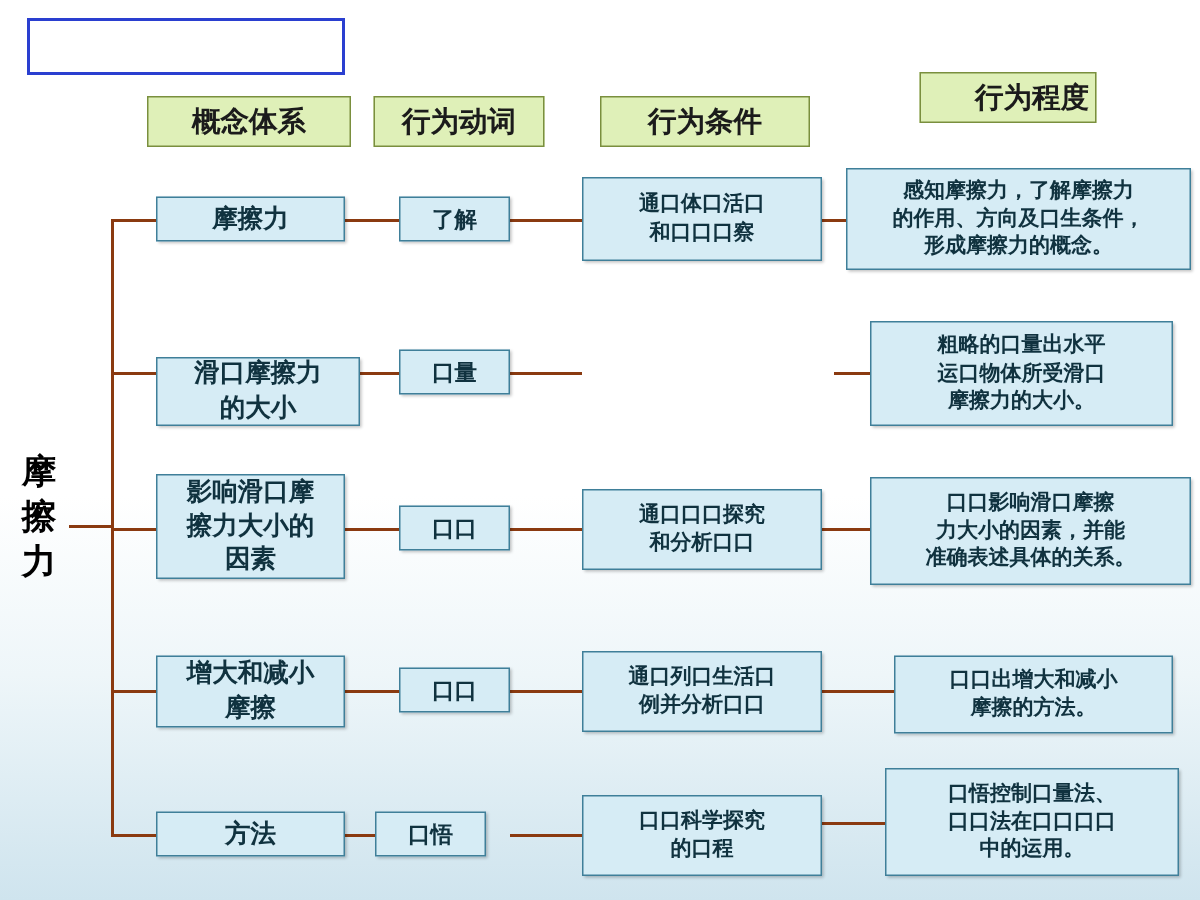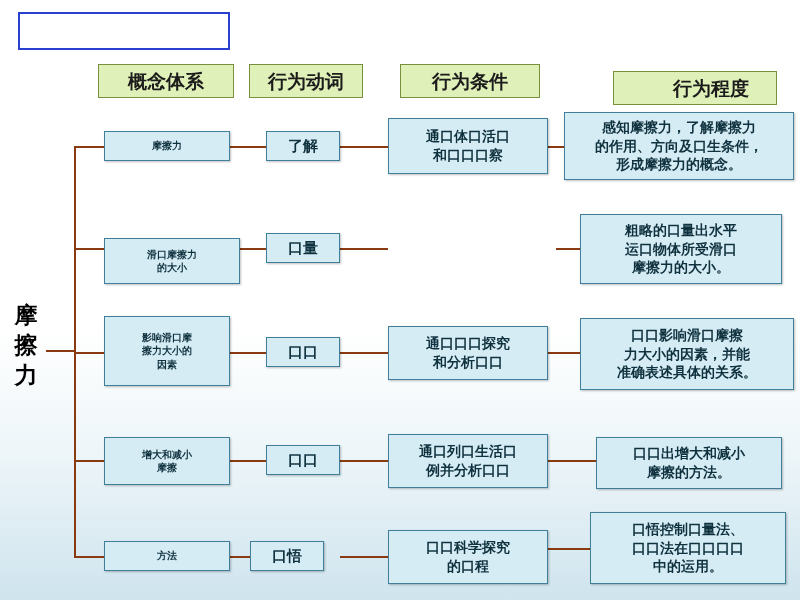--- a/index.html
+++ b/index.html
@@ -81,21 +81,21 @@
     font-size: 14px;
     font-weight: bold;
     display: flex;
     align-items: center;
     justify-content: center;
     text-align: center;
     line-height: 1.35;
     padding: 2px 4px;
     box-shadow: 1px 1px 2px rgba(0,0,0,0.25);
   }
-  .node.c1 { font-size: 10px; }
+  .node.c1 { font-size: 17px; }
   .node.c2 { font-size: 15px; }
   .node.c3 { font-size: 14px; }
   .node.c4 { font-size: 14px; }
 
   
   .ln {
     position: absolute;
     background: #8a3a10;
   }
   .lnh { height: 2px; }
@@ -104,21 +104,21 @@
 </head>
 <body>
 
 <div id="stage">
 
   <div class="title-box"></div>
 
   <div class="col-head" style="left:98px; top:64px; width:136px; height:34px;">概念体系</div>
   <div class="col-head" style="left:249px; top:64px; width:114px; height:34px;">行为动词</div>
   <div class="col-head" style="left:400px; top:64px; width:140px; height:34px;">行为条件</div>
-  <div class="col-head" style="left:613px; top:71px; width:164px; height:34px;padding-left:32px;">行为程度</div>
+  <div class="col-head" style="left:613px; top:48px; width:118px; height:34px;padding-left:32px;">行为程度</div>
 
   <div class="root-label">摩<br>擦<br>力</div>
 
   <div class="ln lnv" style="left:74px; top:146px; height:410px;"></div>
   <div class="ln lnh" style="left:46px; top:350px; width:28px;"></div>
 
   <div class="ln lnh" style="left:74px; top:146px; width:30px;"></div>
   <div class="ln lnh" style="left:230px; top:146px; width:36px;"></div>
   <div class="ln lnh" style="left:340px; top:146px; width:48px;"></div>
   <div class="ln lnh" style="left:548px; top:146px; width:16px;"></div>

